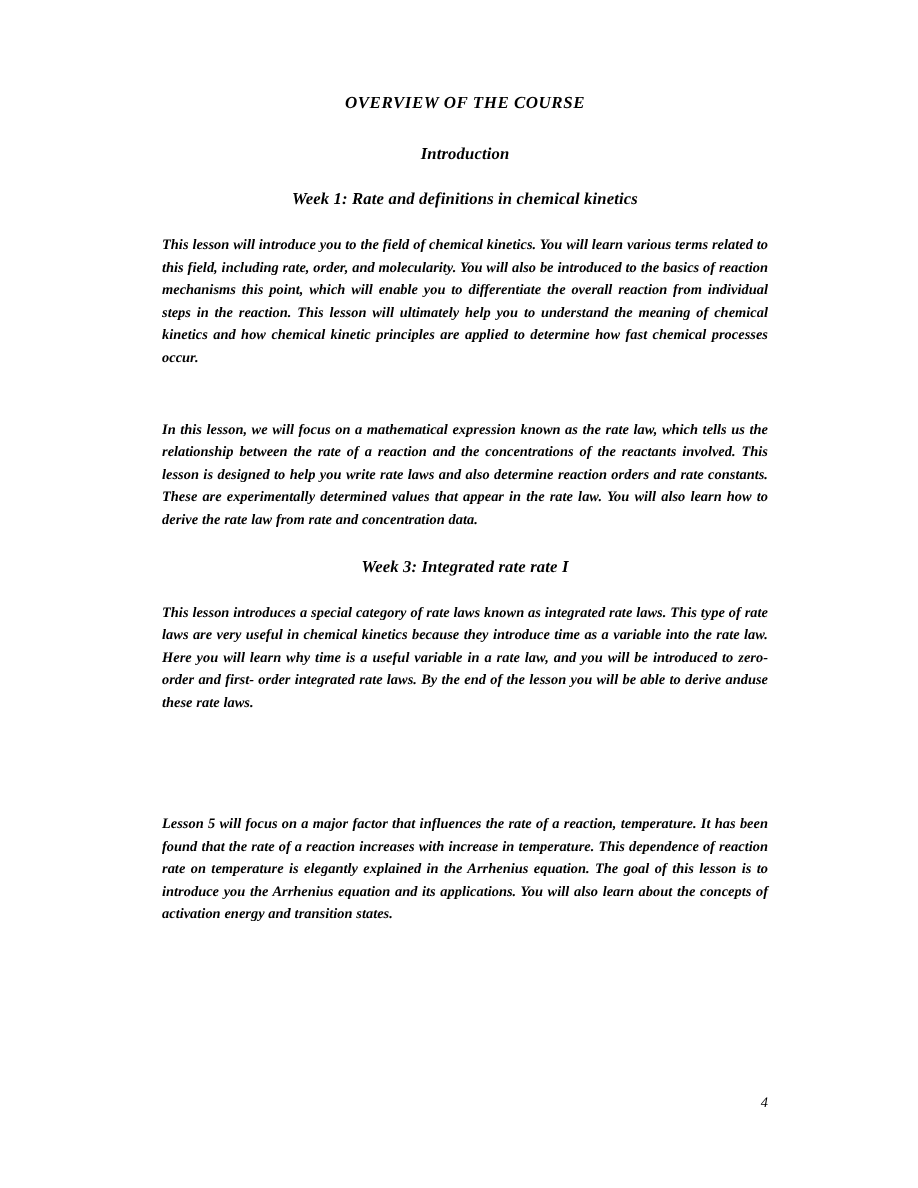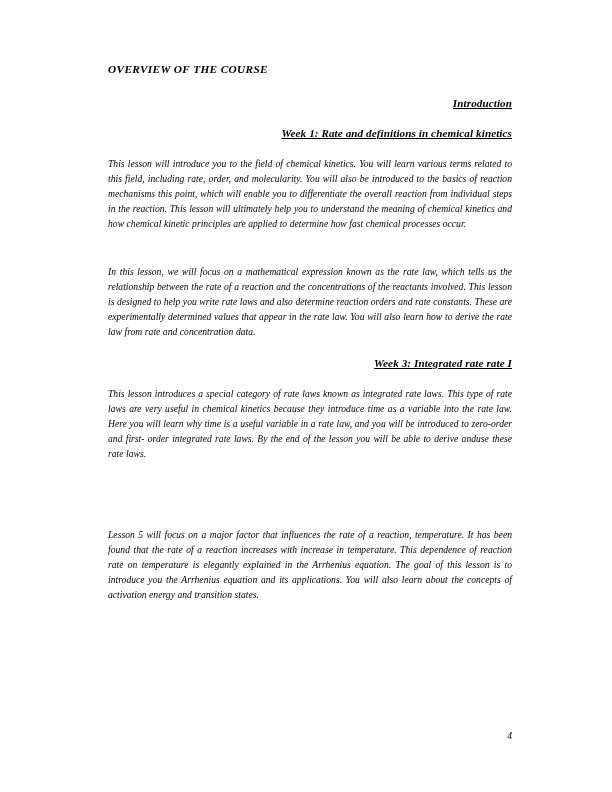--- a/index.html
+++ b/index.html
@@ -23,42 +23,41 @@
   .content {
     position: absolute;
     left: 108px;
     top: 63px;
     width: 404px;
   }
   .doc-title {
     font-size: 11.3px;
     font-weight: bold;
     font-style: italic;
-    text-align: left;
+    text-align: center;
     letter-spacing: 0.35px;
     margin: 0 0 20px 0;
     line-height: 1.2;
   }
   .section-heading {
     font-size: 11.1px;
     font-weight: bold;
     font-style: italic;
-    text-align: right;
+    text-align: center;
     margin: 0;
     line-height: 1.25;
     letter-spacing: 0.1px;
-    text-decoration: underline;
   }
   .heading-gap {
     height: 17px;
   }
   .body-par {
     font-size: 9.6px;
     font-style: italic;
-    font-weight: normal;
+    font-weight: bold;
     text-align: justify;
     text-justify: inter-word;
     line-height: 1.565;
     margin: 0;
     letter-spacing: 0.02px;
     word-spacing: 0.1px;
   }
   .par-gap {
     height: 15px;
   }

